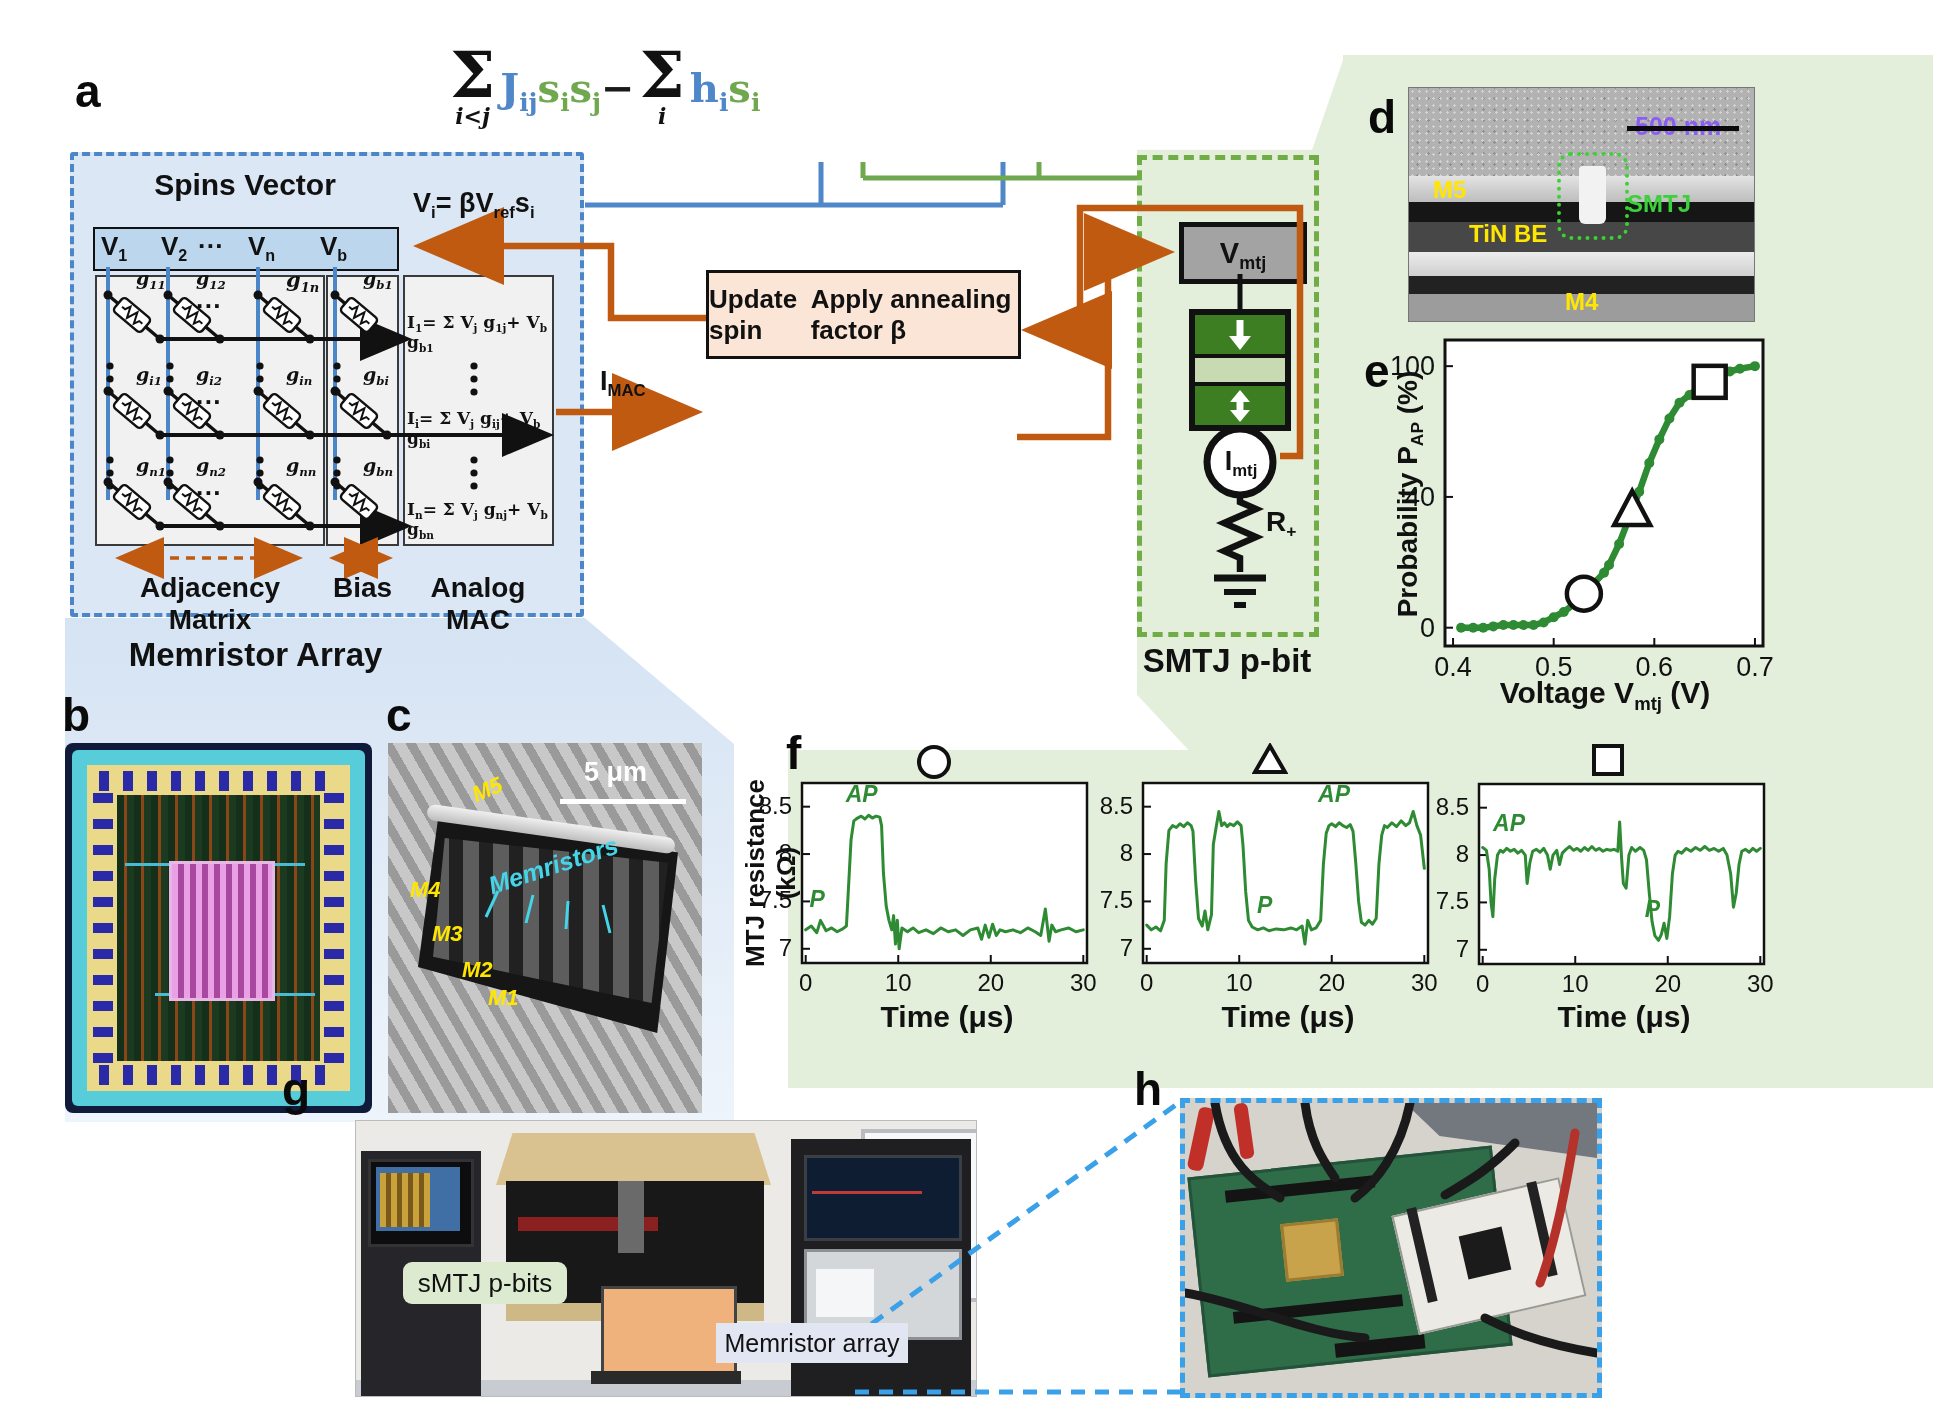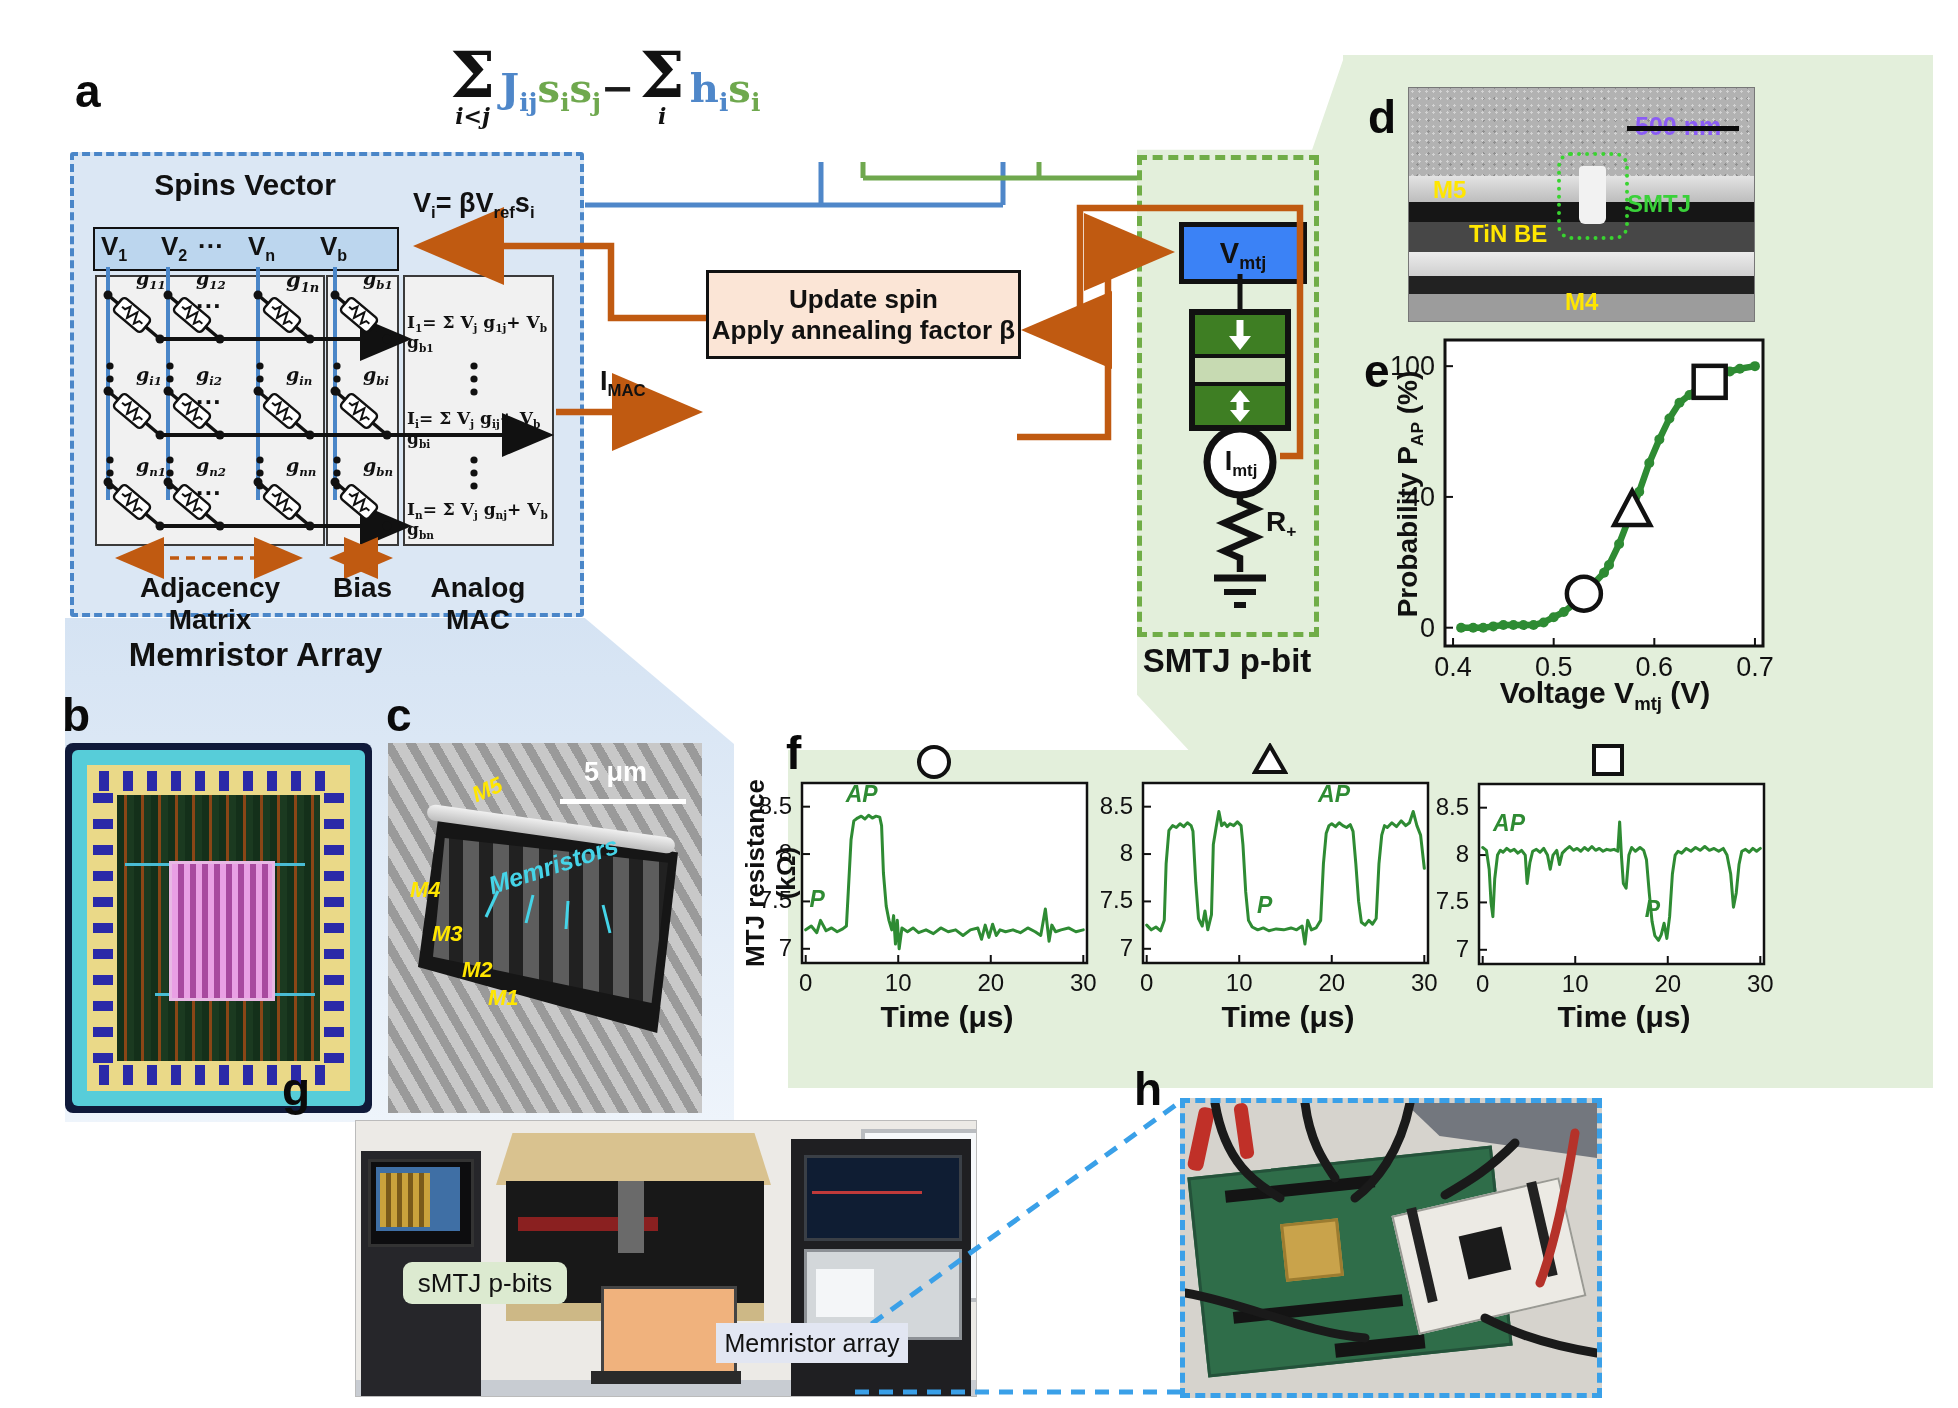--- a/index.html
+++ b/index.html
@@ -10,21 +10,21 @@
   .itl{font-style:italic;}
   .ctr{text-align:center;}
   .ser{font-family:"DejaVu Serif","Liberation Serif",serif;}
   sub{font-size:62%;vertical-align:-0.35em;line-height:0;}
   .panel-letter{position:absolute;font-size:46px;font-weight:bold;color:#0a0a0a;z-index:6;}
   .txt{position:absolute;z-index:5;}
   .bgshape{position:absolute;z-index:0;}
   .box{position:absolute;z-index:2;}
   .bluedash{border:4.5px dashed var(--accent_blue,#4a86c8);background:var(--panel_blue_bg,#dbe7f4);border-radius:3px;}
   .greendash{border:5px dashed var(--accent_green,#70ad47);}
-  .peachbox{background:var(--peach,#fbe5d6);border:3.5px solid #111;display:flex;flex-direction:column;align-items:center;justify-content:center;}
+  .peachbox{background:var(--peach,#fbe5d6);border:3.5px solid #111;display:flex;flex-direction:row;align-items:center;justify-content:center;}
   .graybox{background:#f1f1f1;border:2px solid #3a3a3a;}
   .greenbg{background:var(--panel_green_bg,#e3efdb);}
   #overlay{position:absolute;left:0;top:0;z-index:3;pointer-events:none;}
   
   #equation{position:absolute;left:445px;top:46px;display:flex;align-items:center;z-index:5;
             font-family:"DejaVu Serif","Liberation Serif",serif;font-weight:bold;font-size:40px;}
   .eq-sum{display:flex;flex-direction:column;align-items:center;margin:0 5px;}
   .eq-sigma{font-size:64px;line-height:0.92;font-weight:bold;}
   .eq-limit{font-size:22px;font-style:italic;margin-top:-2px;}
   
@@ -115,21 +115,21 @@
   <div class="txt b ctr" style="left:398px;top:572px;width:160px;font-size:28px;">Analog MAC</div>
   <div class="txt b ctr" style="left:118px;top:636px;width:275px;font-size:33px;">Memristor Array</div>
 
   <div class="txt b" style="left:600px;top:366px;font-size:27px;">I<sub>MAC</sub></div>
   <div class="box peachbox" style="left:706px;top:270px;width:309px;height:83px;">
     <span class="b" style="font-size:26px;">Update spin</span>
     <span class="b" style="font-size:26px;">Apply annealing factor β</span>
   </div>
 
   <div class="box greendash" style="left:1137px;top:155px;width:172px;height:472px;background:transparent;"></div>
-  <div class="box" style="left:1179px;top:222px;width:118px;height:52px;background:#3b82f6;border:5px solid #111;
+  <div class="box" style="left:1179px;top:222px;width:118px;height:52px;background:#a3a3a3;border:5px solid #111;
               display:flex;align-items:center;justify-content:center;">
     <span class="b" style="font-size:29px;">V<sub>mtj</sub></span>
   </div>
   <div class="txt b ctr" style="left:1195px;top:446px;width:92px;font-size:27px;z-index:5;">I<sub>mtj</sub></div>
   <div class="txt b" style="left:1266px;top:506px;font-size:28px;">R<sub>+</sub></div>
   <div class="txt b ctr" style="left:1137px;top:642px;width:180px;font-size:33px;">SMTJ p-bit</div>
 
   <div class="photo" style="left:1408px;top:87px;width:345px;height:233px;border:1px solid #777;">
     <div class="dband speckle" style="top:0;height:88px;"></div>
     <div class="dband" style="top:88px;height:26px;background:linear-gradient(180deg,#e3e3e3,#bdbdbd);"></div>

